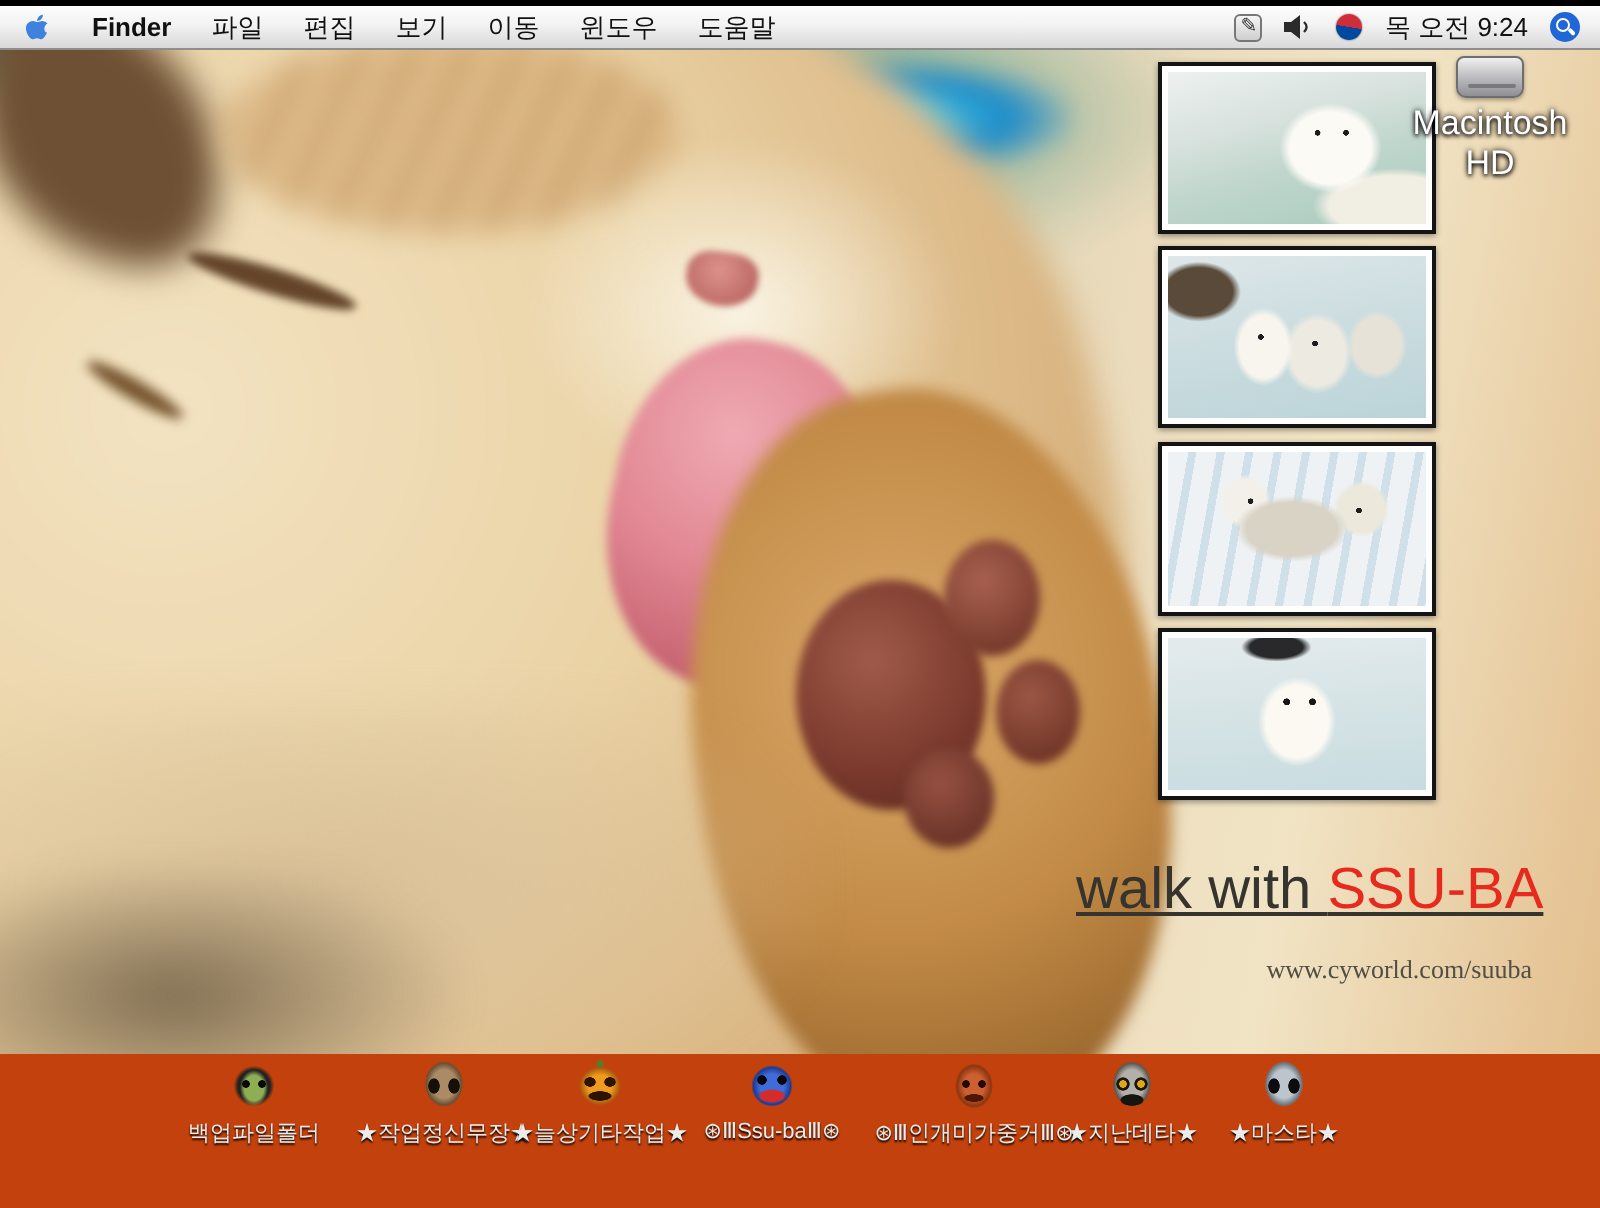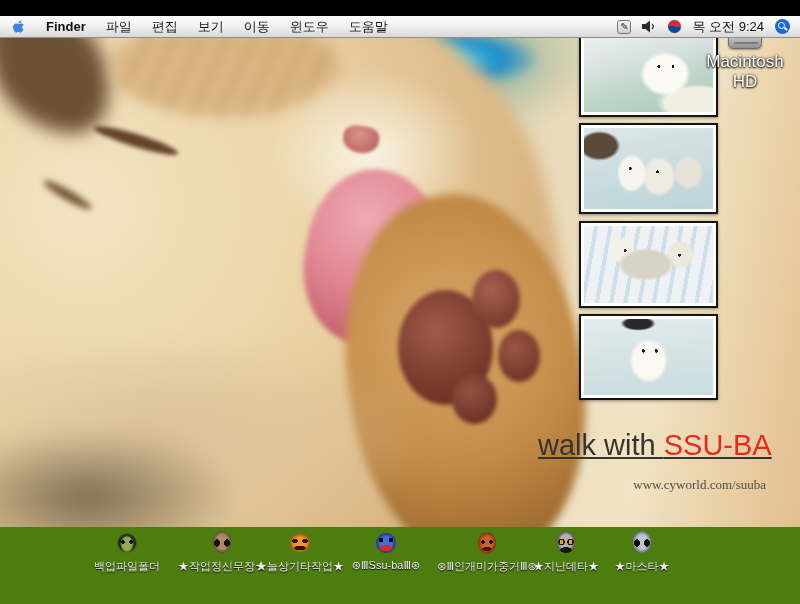--- a/index.html
+++ b/index.html
@@ -4,21 +4,21 @@
 <style>
   * { box-sizing: border-box; margin: 0; padding: 0; }
   html,body { width:800px; height:604px; }
   body {
     position: relative; overflow: hidden; background:#000;
     font-family: "Liberation Sans", sans-serif;
   }
 
   
   .menubar {
-    position:absolute; top:16px; left:0; width:800px; height:22px; z-index:50;
+    position:absolute; top:3px; left:0; width:800px; height:22px; z-index:50;
     background: linear-gradient(180deg,#fdfdfd 0%,#f2f2f2 45%,#d9d9d9 100%);
     border-bottom:1px solid #8e8e8e;
     display:flex; align-items:center; font-size:13px; color:#111;justify-content:space-between;
   }
   .apple-menu { padding:0 10px 0 12px; display:flex; align-items:center; height:100%; }
   .menu-app { font-weight:bold; padding:0 10px; }
   .menu-item { padding:0 10px; }
   .menubar-right { margin-left:auto; display:flex; align-items:center; gap:11px; padding-right:10px; }
   .ime-icon { width:14px; height:14px; border:1px solid #777; border-radius:3px;
     background:linear-gradient(180deg,#f4f4f4,#cfcfcf); font-size:10px; line-height:12px;
@@ -136,21 +136,21 @@
   
   .hd-item { position:absolute; left:704px; top:28px; width:82px; text-align:center; z-index:12; }
   .hd-icon { width:34px; height:21px; margin:0 auto 3px auto; border-radius:4px 4px 5px 5px;
     background:linear-gradient(180deg,#f0f0f0 0%,#c2c2c4 45%,#909094 100%);
     border:1px solid #6e6e72; position:relative; box-shadow:0 1px 2px rgba(0,0,0,.35); }
   .hd-icon::after { content:""; position:absolute; left:5px; bottom:4px; width:24px; height:2px;
     background:#7a7a7e; border-radius:1px; }
   .hd-label { font-size:17px; color:#fff; text-shadow:0 1px 2px #000, 0 0 3px #000; }
 
   
-  .bottom-band { position:absolute; left:0; top:527px; width:800px; height:77px; background:#4d7c0f; z-index:20; }
+  .bottom-band { position:absolute; left:0; top:527px; width:800px; height:77px; background:#c2410c; z-index:20; }
   .dock-item { position:absolute; top:2px; width:140px; display:flex; flex-direction:column;
     align-items:center; cursor:default; }
   .dock-icon { width:30px; height:28px; margin-bottom:2px; }
   .dock-label { font-size:11px; color:#ececec; white-space:nowrap; text-shadow:0 1px 1px #000; }
 
   .ic-witch { background:
     radial-gradient(circle 2px at 11px 13px, #0a0a0a 90%, transparent),
     radial-gradient(circle 2px at 19px 13px, #0a0a0a 90%, transparent),
     radial-gradient(ellipse 7px 9px at 15px 15px, #8fae54 70%, rgba(143,174,84,0) 100%),
     radial-gradient(ellipse 13px 13px at 15px 14px, #222 62%, rgba(0,0,0,0) 78%); }

